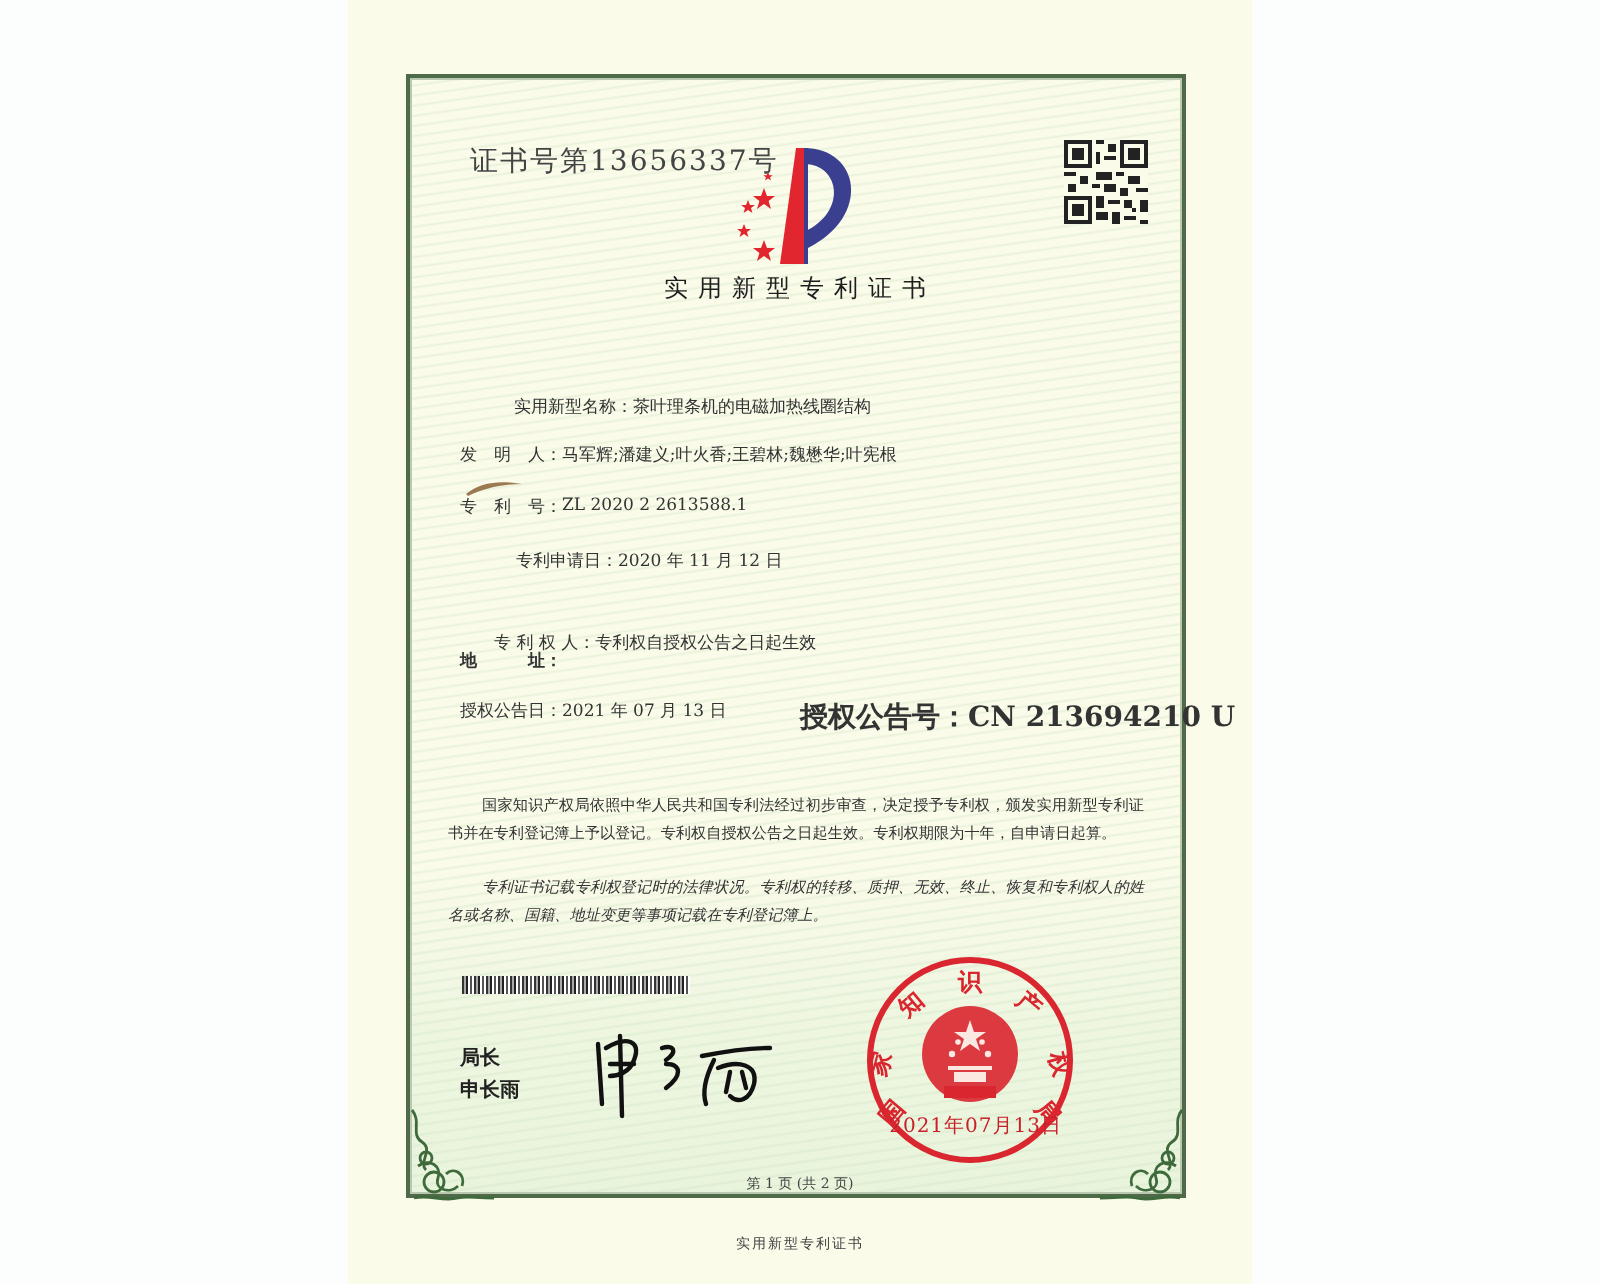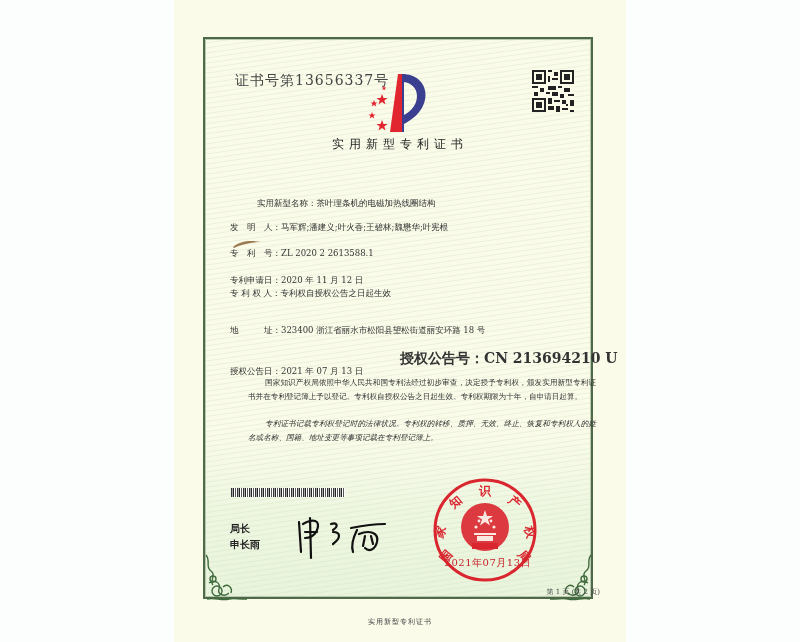--- a/index.html
+++ b/index.html
@@ -69,26 +69,27 @@
       display: flex;
     }
     .field .label { display: inline-block; }
     .field .value { display: inline-block; }
     .pub-no { position: absolute; left: 400px; top: 350px; font-size: 14px; color: #333; white-space: nowrap; font-weight: bold; }
     .mark {
       position: absolute; left: 232px; top: 233px; width: 30px; height: 8px;
     }
     .body-text {
       position: absolute;
-      left: 248px; width: 348px;
+      left: 224px; width: 348px;
       font-size: 7.6px;
       line-height: 14px;
       color: #333;
       text-indent: 17px;
       text-align: justify;
+      margin-top: 20px;
     }
     .barcode {
       position: absolute;
       left: 231px; top: 488px;
       width: 114px; height: 9px;
       background: repeating-linear-gradient(90deg, #333 0px, #333 1px, #aaa 1px, #aaa 2px, #222 2px, #222 3px, #fff 3px, #fff 4px, #555 4px, #555 5px, #fff 5px, #fff 6px);
     }
     .director-title, .director-name {
       position: absolute; left: 230px;
       font-family: "DejaVu Sans", "Liberation Sans", sans-serif;
@@ -100,21 +101,21 @@
       position: absolute; left: 295px; top: 512px; width: 100px; height: 48px;
     }
     .seal {
       position: absolute; left: 432px; top: 477px; width: 106px; height: 106px;
     }
     .seal-date {
       position: absolute; left: 441px; top: 556px; width: 90px; text-align: right;
       font-size: 10px; color: #c8202a; letter-spacing: 0.5px;
     }
     .page-no {
-      position: absolute; left: 200px; width: 400px; top: 587px; text-align: right;
+      position: absolute; left: 200px; width: 400px; top: 587px; text-align: center;
       font-size: 7px; color: #444;
     }
     .footer-note {
       position: absolute; left: 200px; width: 400px; top: 617px; text-align: center;
       font-size: 7px; color: #444; letter-spacing: 1px;
     }
   </style>
 </head>
 <body>
 
@@ -215,33 +216,32 @@
 </div>
 <div class="mark">
   <svg viewBox="0 0 30 8">
       <path d="M1 7 C8 1 18 0 29 2 C20 2 10 4 2 8 Z" fill="#9b7a52"></path>
     </svg>
 </div>
 <div class="field" style="top:248px;">
   <span class="label">专　利　号：</span>
   <span class="value">ZL 2020 2 2613588.1</span>
 </div>
-<div class="field" style="top:275px;">
+<div class="field" style="top:275px;margin-left:28px;">
   <span class="label">专利申请日：</span>
   <span class="value">2020 年 11 月 12 日</span>
 </div>
-<div class="field" style="top:288px;">
+<div class="field" style="top:316px;margin-left:17px;">
   <span class="label">专 利 权 人：</span>
   <span class="value">专利权自授权公告之日起生效</span>
 </div>
-<div class="field" style="top:325px;">
+<div class="field" style="top:325px;font-weight:bold;">
   <span class="label">地　　　址：</span>
-  <span class="value">323400 浙江省丽水市松阳县望松街道丽安环路 18 号</span>
-</div>
-<div class="field" style="top:350px;margin-top:16px;">
+</div>
+<div class="field" style="top:350px;">
   <span class="label">授权公告日：</span>
   <span class="value">2021 年 07 月 13 日</span>
 </div>
 <div class="pub-no">
   <span>授权公告号：</span><span>CN 213694210 U</span>
 </div>
 
 <p class="body-text" style="top:376px;">国家知识产权局依照中华人民共和国专利法经过初步审查，决定授予专利权，颁发实用新型专利证书并在专利登记簿上予以登记。专利权自授权公告之日起生效。专利权期限为十年，自申请日起算。</p>
 <p class="body-text" style="top:417px;font-style:italic;">专利证书记载专利权登记时的法律状况。专利权的转移、质押、无效、终止、恢复和专利权人的姓名或名称、国籍、地址变更等事项记载在专利登记簿上。</p>
 

